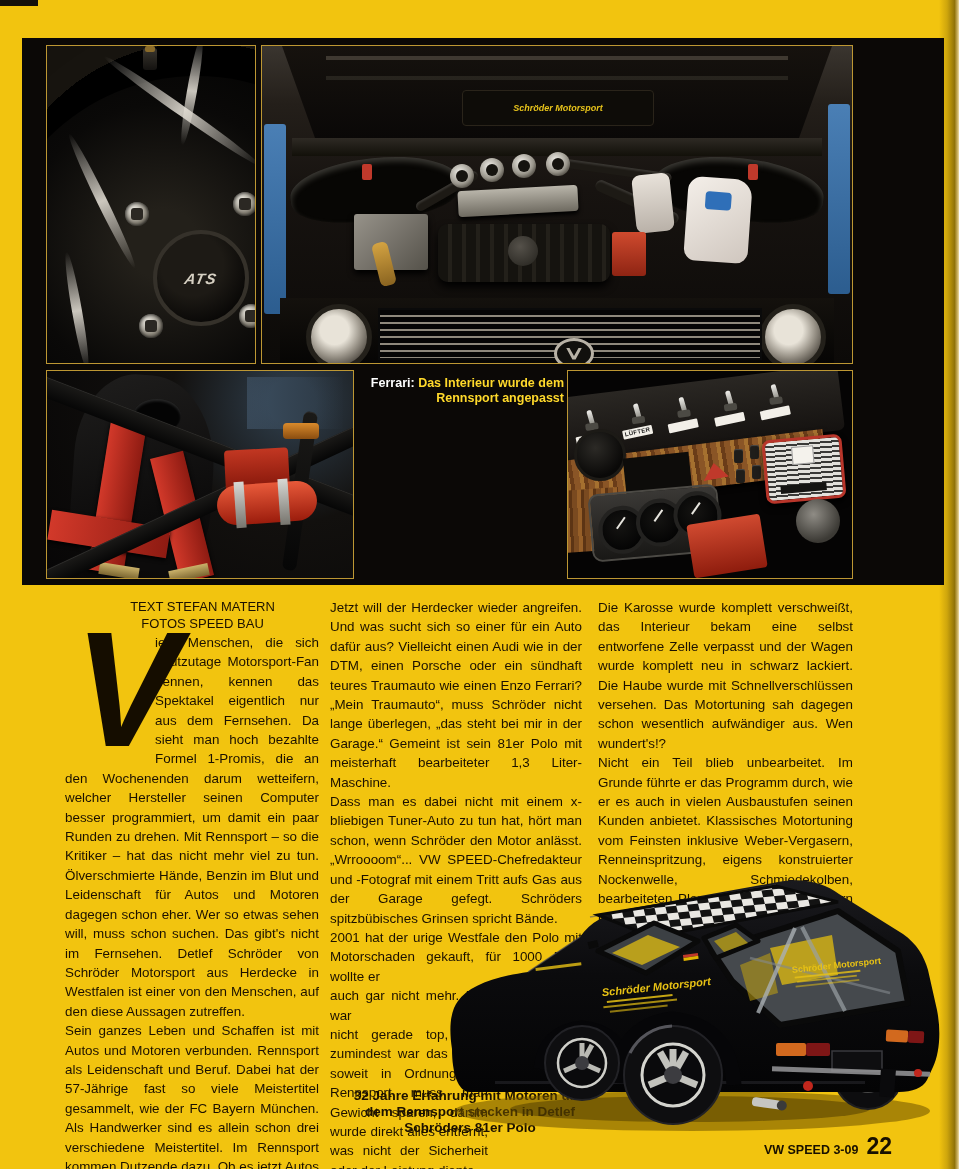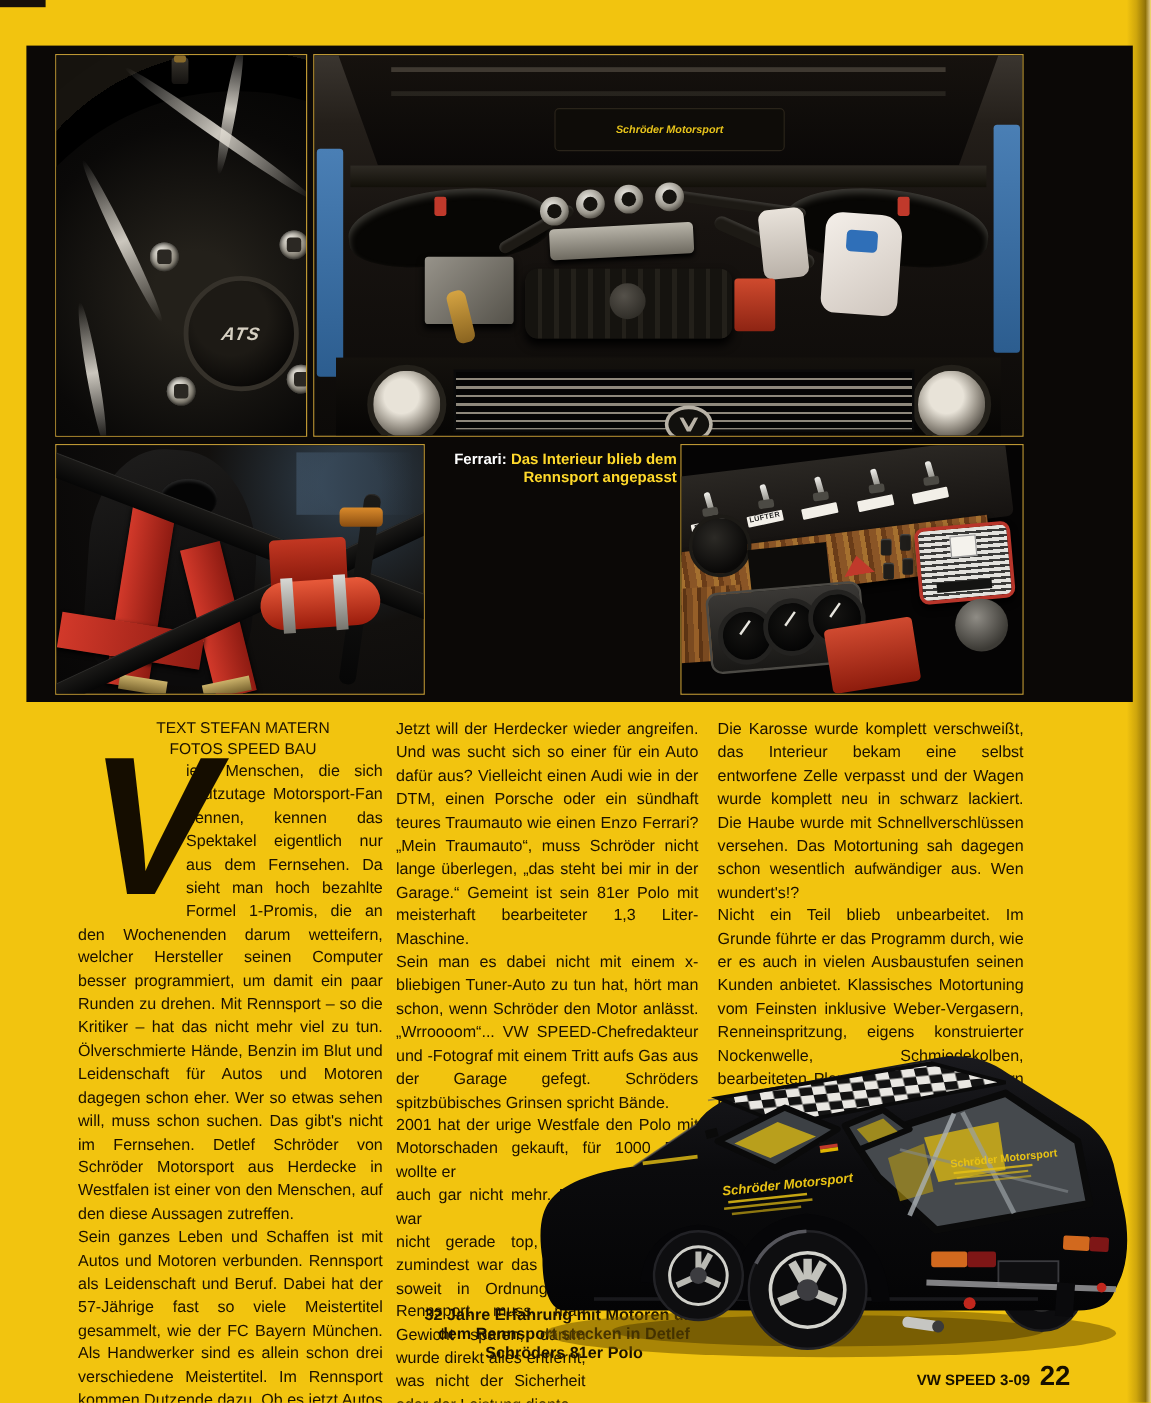--- a/index.html
+++ b/index.html
@@ -251,21 +251,21 @@
         <i class="a"></i>
         <i class="b"></i>
       </div>
     <div class="ha-lens"></div>
   </div>
 
   <div class="mcap">
 
 
 
-      <p class="cap-seg"><span class="cap-label">Ferrari:</span> <span>Das Interieur blieb dem Rennsport angepasst</span></p>
+      <p class="cap-seg"><span class="cap-label">Ferrari:</span> <span>Das Interieur wurde dem Rennsport angepasst</span></p>
 
     </div>
 
   <div class="photo ph-interior">
     <div class="in-bg"></div>
     <div class="in-dash"></div>
     <div class="in-wood"></div>
     <div class="in-wood2"></div>
     <div class="toggle-row">
 
@@ -326,21 +326,21 @@
 </div>
 
 <div class="col col1">
   <p><span class="dropcap">V</span><span>iele Menschen, die sich heutzutage Motorsport-Fan nennen, kennen das Spektakel eigentlich nur aus dem Fernsehen. Da sieht man hoch bezahlte Formel 1-Promis, die an den Wochenenden darum wetteifern, welcher Hersteller seinen Computer besser programmiert, um damit ein paar Runden zu drehen. Mit Rennsport – so die Kritiker – hat das nicht mehr viel zu tun. Ölverschmierte Hände, Benzin im Blut und Leidenschaft für Autos und Motoren dagegen schon eher. Wer so etwas sehen will, muss schon suchen. Das gibt's nicht im Fernsehen. Detlef Schröder von Schröder Motorsport aus Herdecke in Westfalen ist einer von den Menschen, auf den diese Aussagen zutreffen.</span></p>
   <p>Sein ganzes Leben und Schaffen ist mit Autos und Motoren verbunden. Rennsport als Leidenschaft und Beruf. Dabei hat der 57-Jährige fast so viele Meistertitel gesammelt, wie der FC Bayern München. Als Handwerker sind es allein schon drei verschiedene Meistertitel. Im Rennsport kommen Dutzende dazu. Ob es jetzt Autos von ihm oder gar er selbst war, der die Pokale geholt hat, ist ihm dabei nicht so wichtig. „Hauptsache das Produkt und die Firma gewinnen“, so Schröder.</p>
 
 </div>
 
 <div class="col col2">
   <p>Jetzt will der Herdecker wieder angreifen. Und was sucht sich so einer für ein Auto dafür aus? Vielleicht einen Audi wie in der DTM, einen Porsche oder ein sündhaft teures Traumauto wie einen Enzo Ferrari? „Mein Traumauto“, muss Schröder nicht lange überlegen, „das steht bei mir in der Garage.“ Gemeint ist sein 81er Polo mit meisterhaft bearbeiteter 1,3 Liter-Maschine.</p>
-  <p>Sein man es dabei nicht mit einem x-bliebigen Tuner-Auto zu tun hat, hört man schon, wenn Schröder den Motor anlässt. „Wrroooom“... VW SPEED-Chefredakteur und -Fotograf mit einem Tritt aufs Gas aus der Garage gefegt. Schröders spitzbübisches Grinsen spricht Bände.</p>
+  <p>Dass man es dabei nicht mit einem x-bliebigen Tuner-Auto zu tun hat, hört man schon, wenn Schröder den Motor anlässt. „Wrroooom“... VW SPEED-Chefredakteur und -Fotograf mit einem Tritt aufs Gas aus der Garage gefegt. Schröders spitzbübisches Grinsen spricht Bände.</p>
   <p>2001 hat der urige Westfale den Polo mit Motorschaden gekauft, für 1000 Euro wollte er</p>
   <p class="step2">auch gar nicht mehr. Der Zustand war</p>
   <p class="step3">nicht gerade top, aber zumindest war das Blech soweit in Ordnung. Im Rennsport muss man Gewicht sparen, darum wurde direkt alles entfernt, was nicht der Sicherheit oder der Leistung diente.</p>
 </div>
 
 <div class="col col3">
   <p>Die Karosse wurde komplett verschweißt, das Interieur bekam eine selbst entworfene Zelle verpasst und der Wagen wurde komplett neu in schwarz lackiert. Die Haube wurde mit Schnellverschlüssen versehen. Das Motortuning sah dagegen schon wesentlich aufwändiger aus. Wen wundert's!?</p>
   <p>Nicht ein Teil blieb unbearbeitet. Im Grunde führte er das Programm durch, wie er es auch in vielen Ausbaustufen seinen Kunden anbietet. Klassisches Motortuning vom Feinsten inklusive Weber-Vergasern, Renneinspritzung, eigens konstruierter Nockenwelle, Schmiedekolben, bearbeiteten Pleueln, zusätzlichen Lüftern und weiteren Details.</p>
 </div>
 

